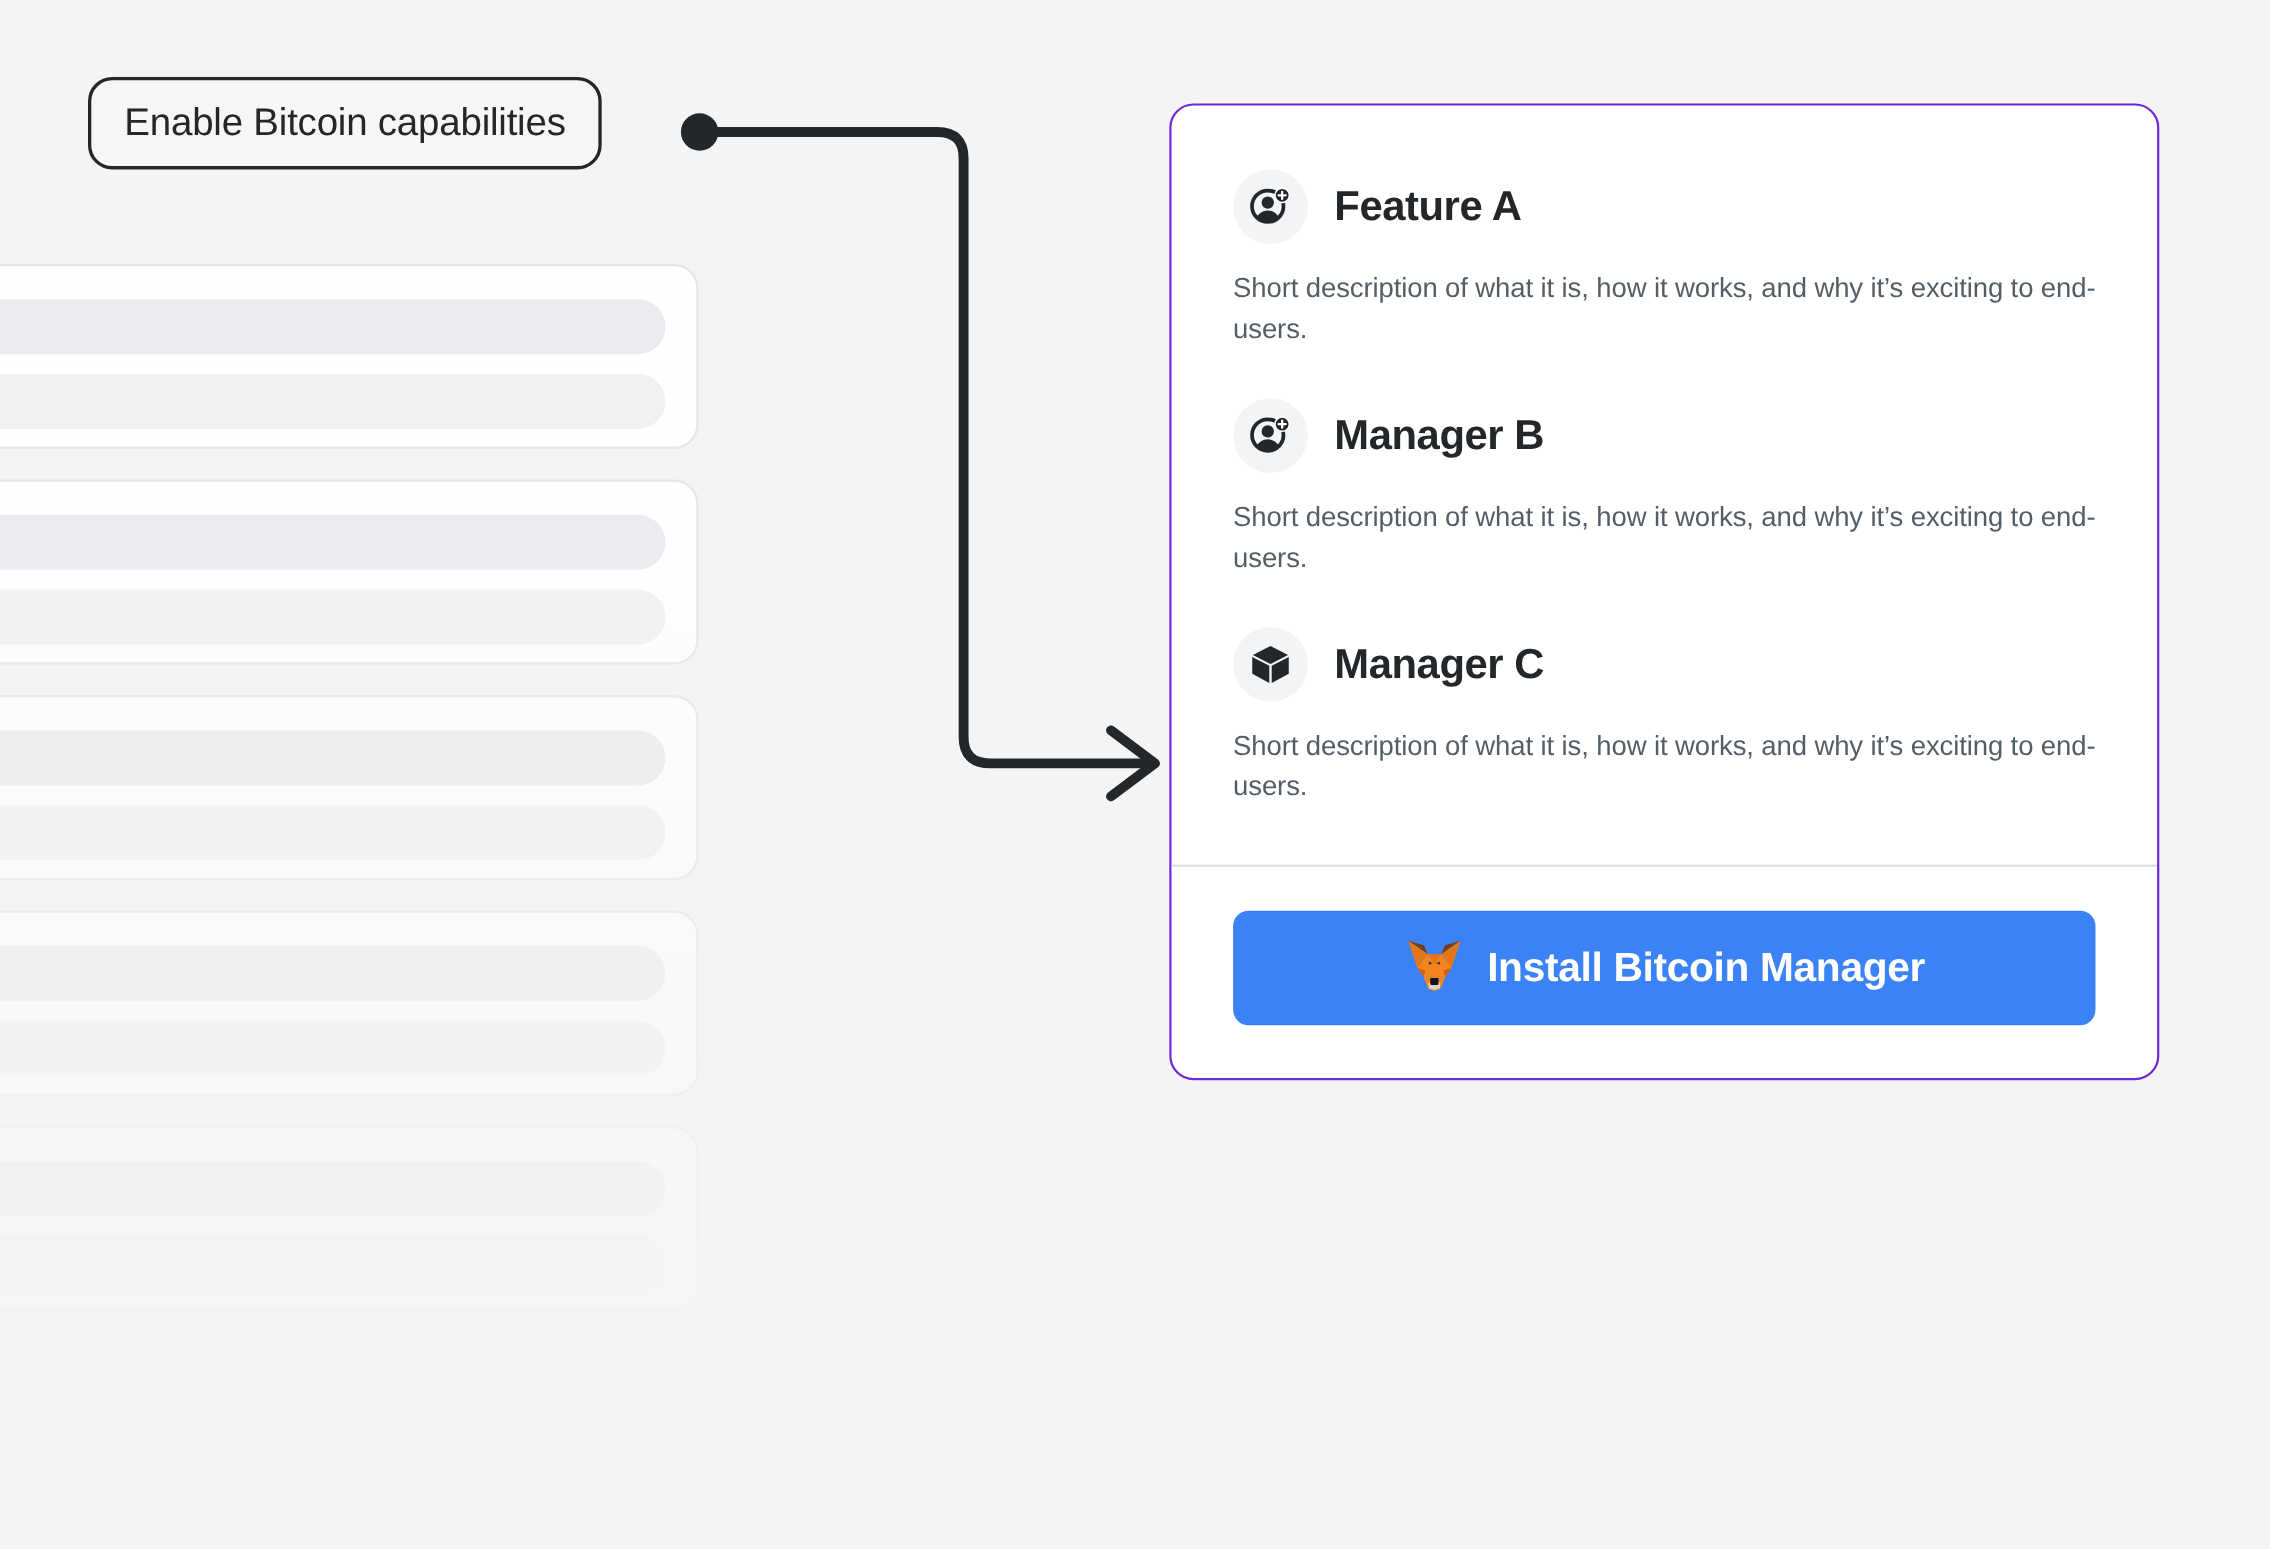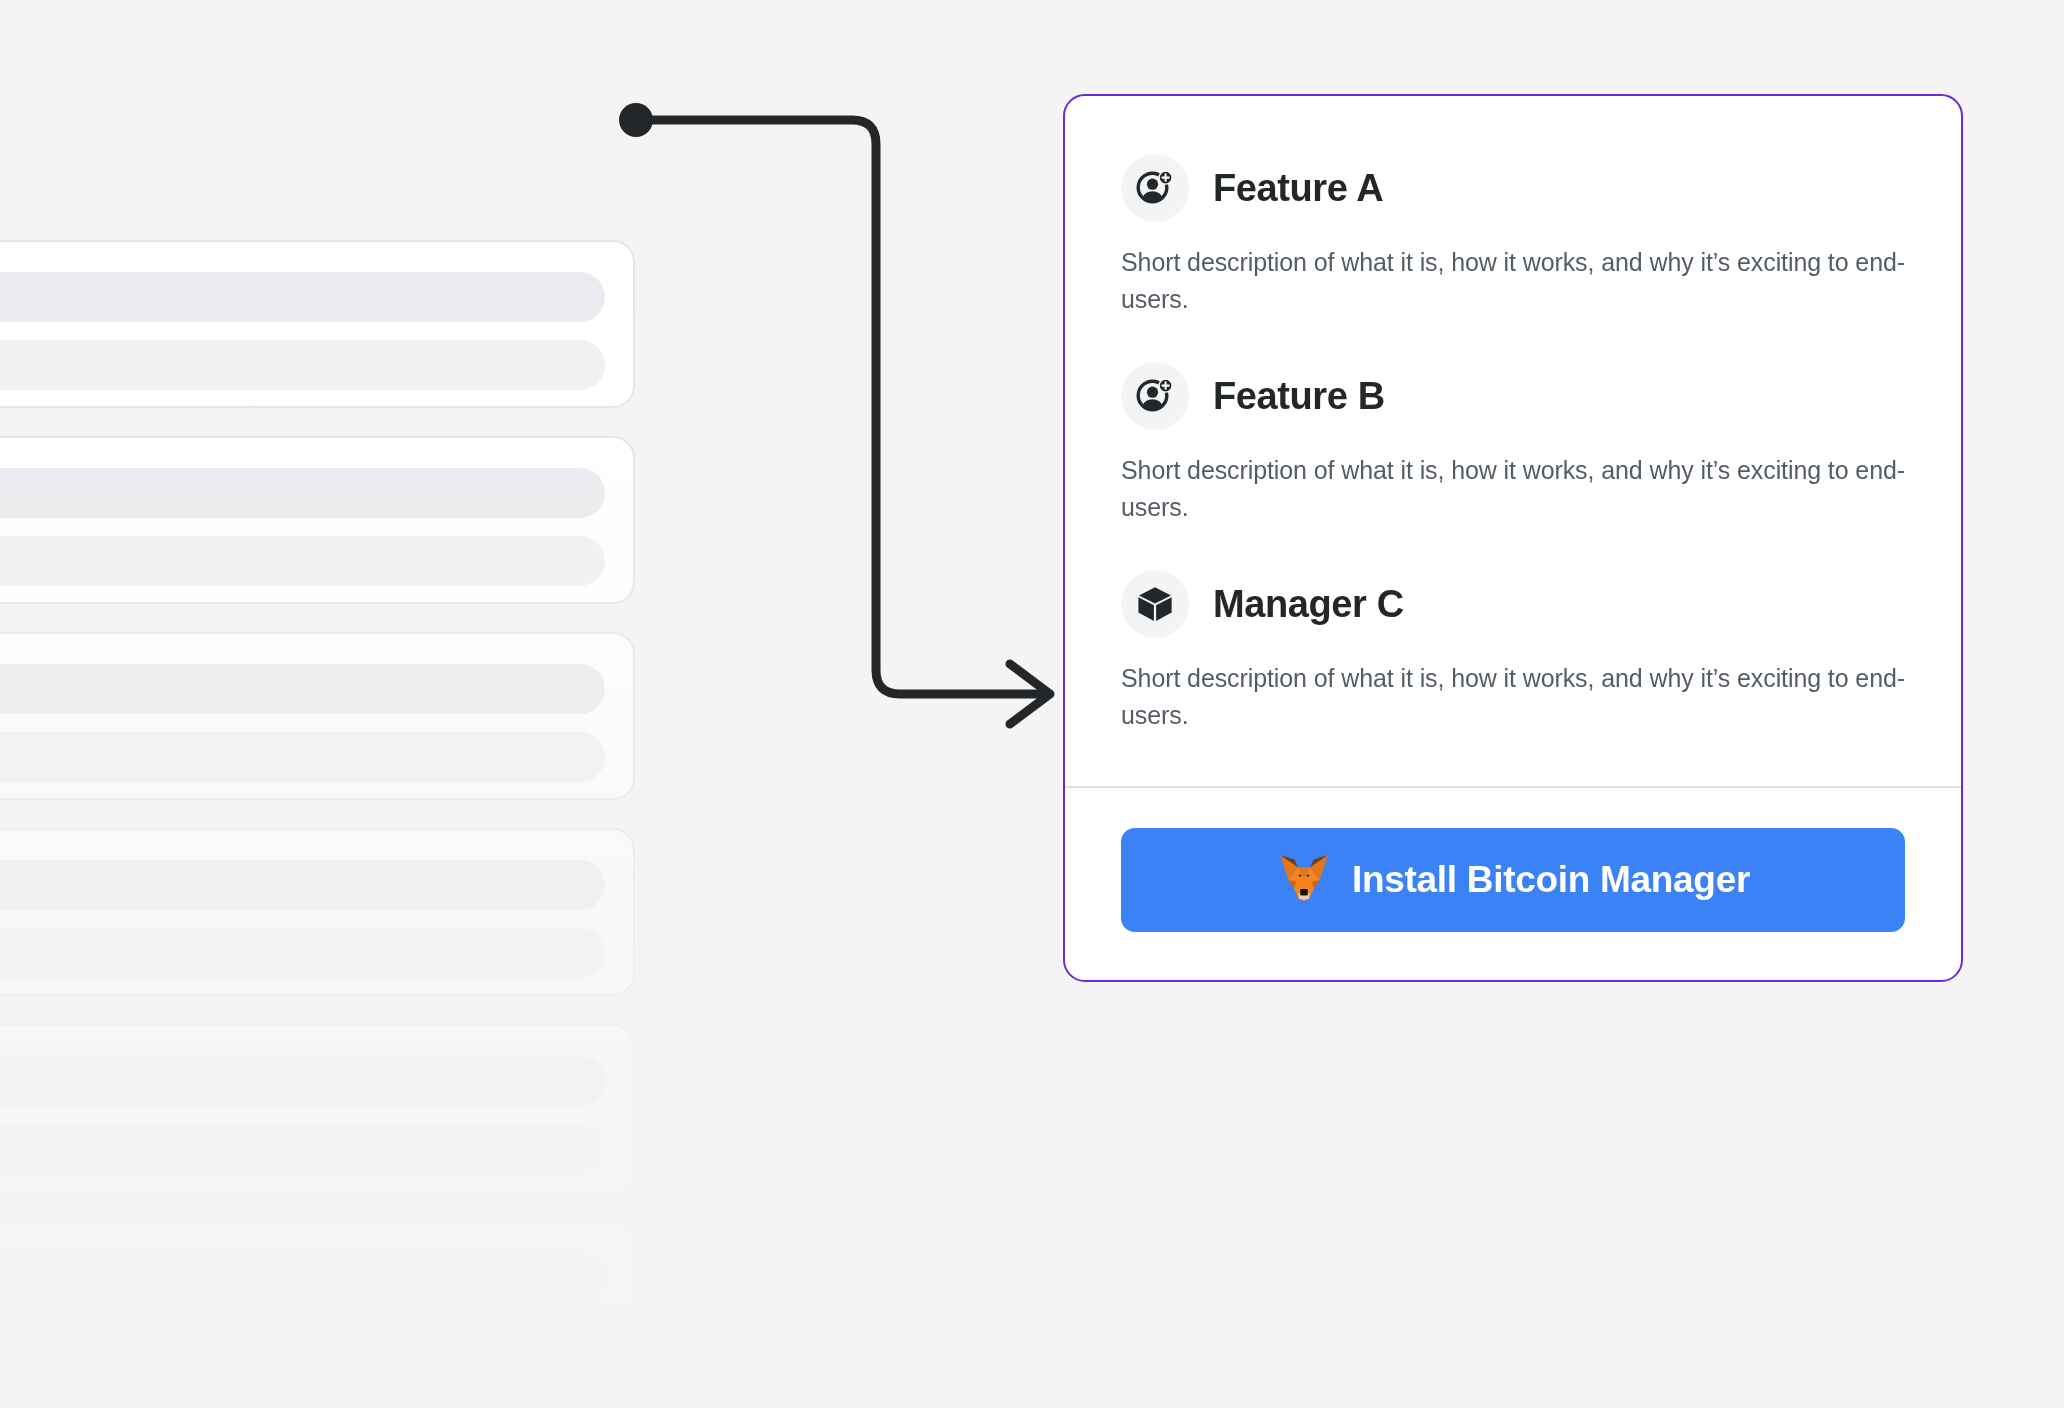--- a/index.html
+++ b/index.html
@@ -216,20 +216,23 @@
       <div class="skeleton-bar"></div>
       <div class="skeleton-bar second"></div>
     </div>
     <div class="skeleton-card" style="top:980px;">
       <div class="skeleton-bar"></div>
       <div class="skeleton-bar second"></div>
     </div>
   </div>
   <div class="skeleton-fade"></div>
 
+  <div class="callout">
+    <span class="callout-label">Enable Bitcoin capabilities</span>
+  </div>
 
   <svg class="connector" viewBox="0 0 2064 1408" width="2064" height="1408">
     <path d="M 636 120 H 852 Q 876 120 876 144 V 670 Q 876 694 900 694 H 1040" fill="none" stroke="#24272A" stroke-width="9" stroke-linecap="round" stroke-linejoin="round"></path>
     <path d="M 1010 664 L 1050 694 L 1010 724" fill="none" stroke="#24272A" stroke-width="9" stroke-linecap="round" stroke-linejoin="round"></path>
     <circle cx="636" cy="120" r="17" fill="#24272A"></circle>
   </svg>
 
   <div class="feature-card">
 
     <div class="features-body">
@@ -256,21 +259,21 @@
           <span class="feature-icon">
             <svg width="42" height="42" viewBox="0 0 42 42">
               <path d="M18.5 6.2 A14.3 14.3 0 1 0 18.5 34.8 A14.3 14.3 0 1 0 18.5 6.2 Z" fill="none" stroke="#24272A" stroke-width="3.4"></path>
               <circle cx="18.5" cy="17.2" r="5.6" fill="#24272A"></circle>
               <path d="M8.6 30.8 a10.3 9 0 0 1 19.8 0 a14.3 14.3 0 0 1 -19.8 0 Z" fill="#24272A"></path>
               <circle cx="31.6" cy="10.6" r="7.2" fill="#FFFFFF"></circle>
               <circle cx="31.6" cy="10.6" r="5.8" fill="#24272A"></circle>
               <path d="M31.6 7.4 v6.4 M28.4 10.6 h6.4" stroke="#FFFFFF" stroke-width="2.1" stroke-linecap="round"></path>
             </svg>
           </span>
-          <span class="feature-title">Feature B</span>
+          <span class="feature-title">Manager B</span>
         </div>
         <div class="feature-desc">Short description of what it is, how it works, and why it’s exciting to end-users.</div>
       </div>
 
       <div class="feature">
         <div class="feature-head">
           <span class="feature-icon">
             <svg width="40" height="40" viewBox="0 0 40 40">
               <path d="M20 3.2 L36 11.4 L20 19.6 L4 11.4 Z" fill="#24272A"></path>
               <path d="M3.4 13.2 L18.9 21.2 L18.9 37 L3.4 28.6 Z" fill="#24272A"></path>

